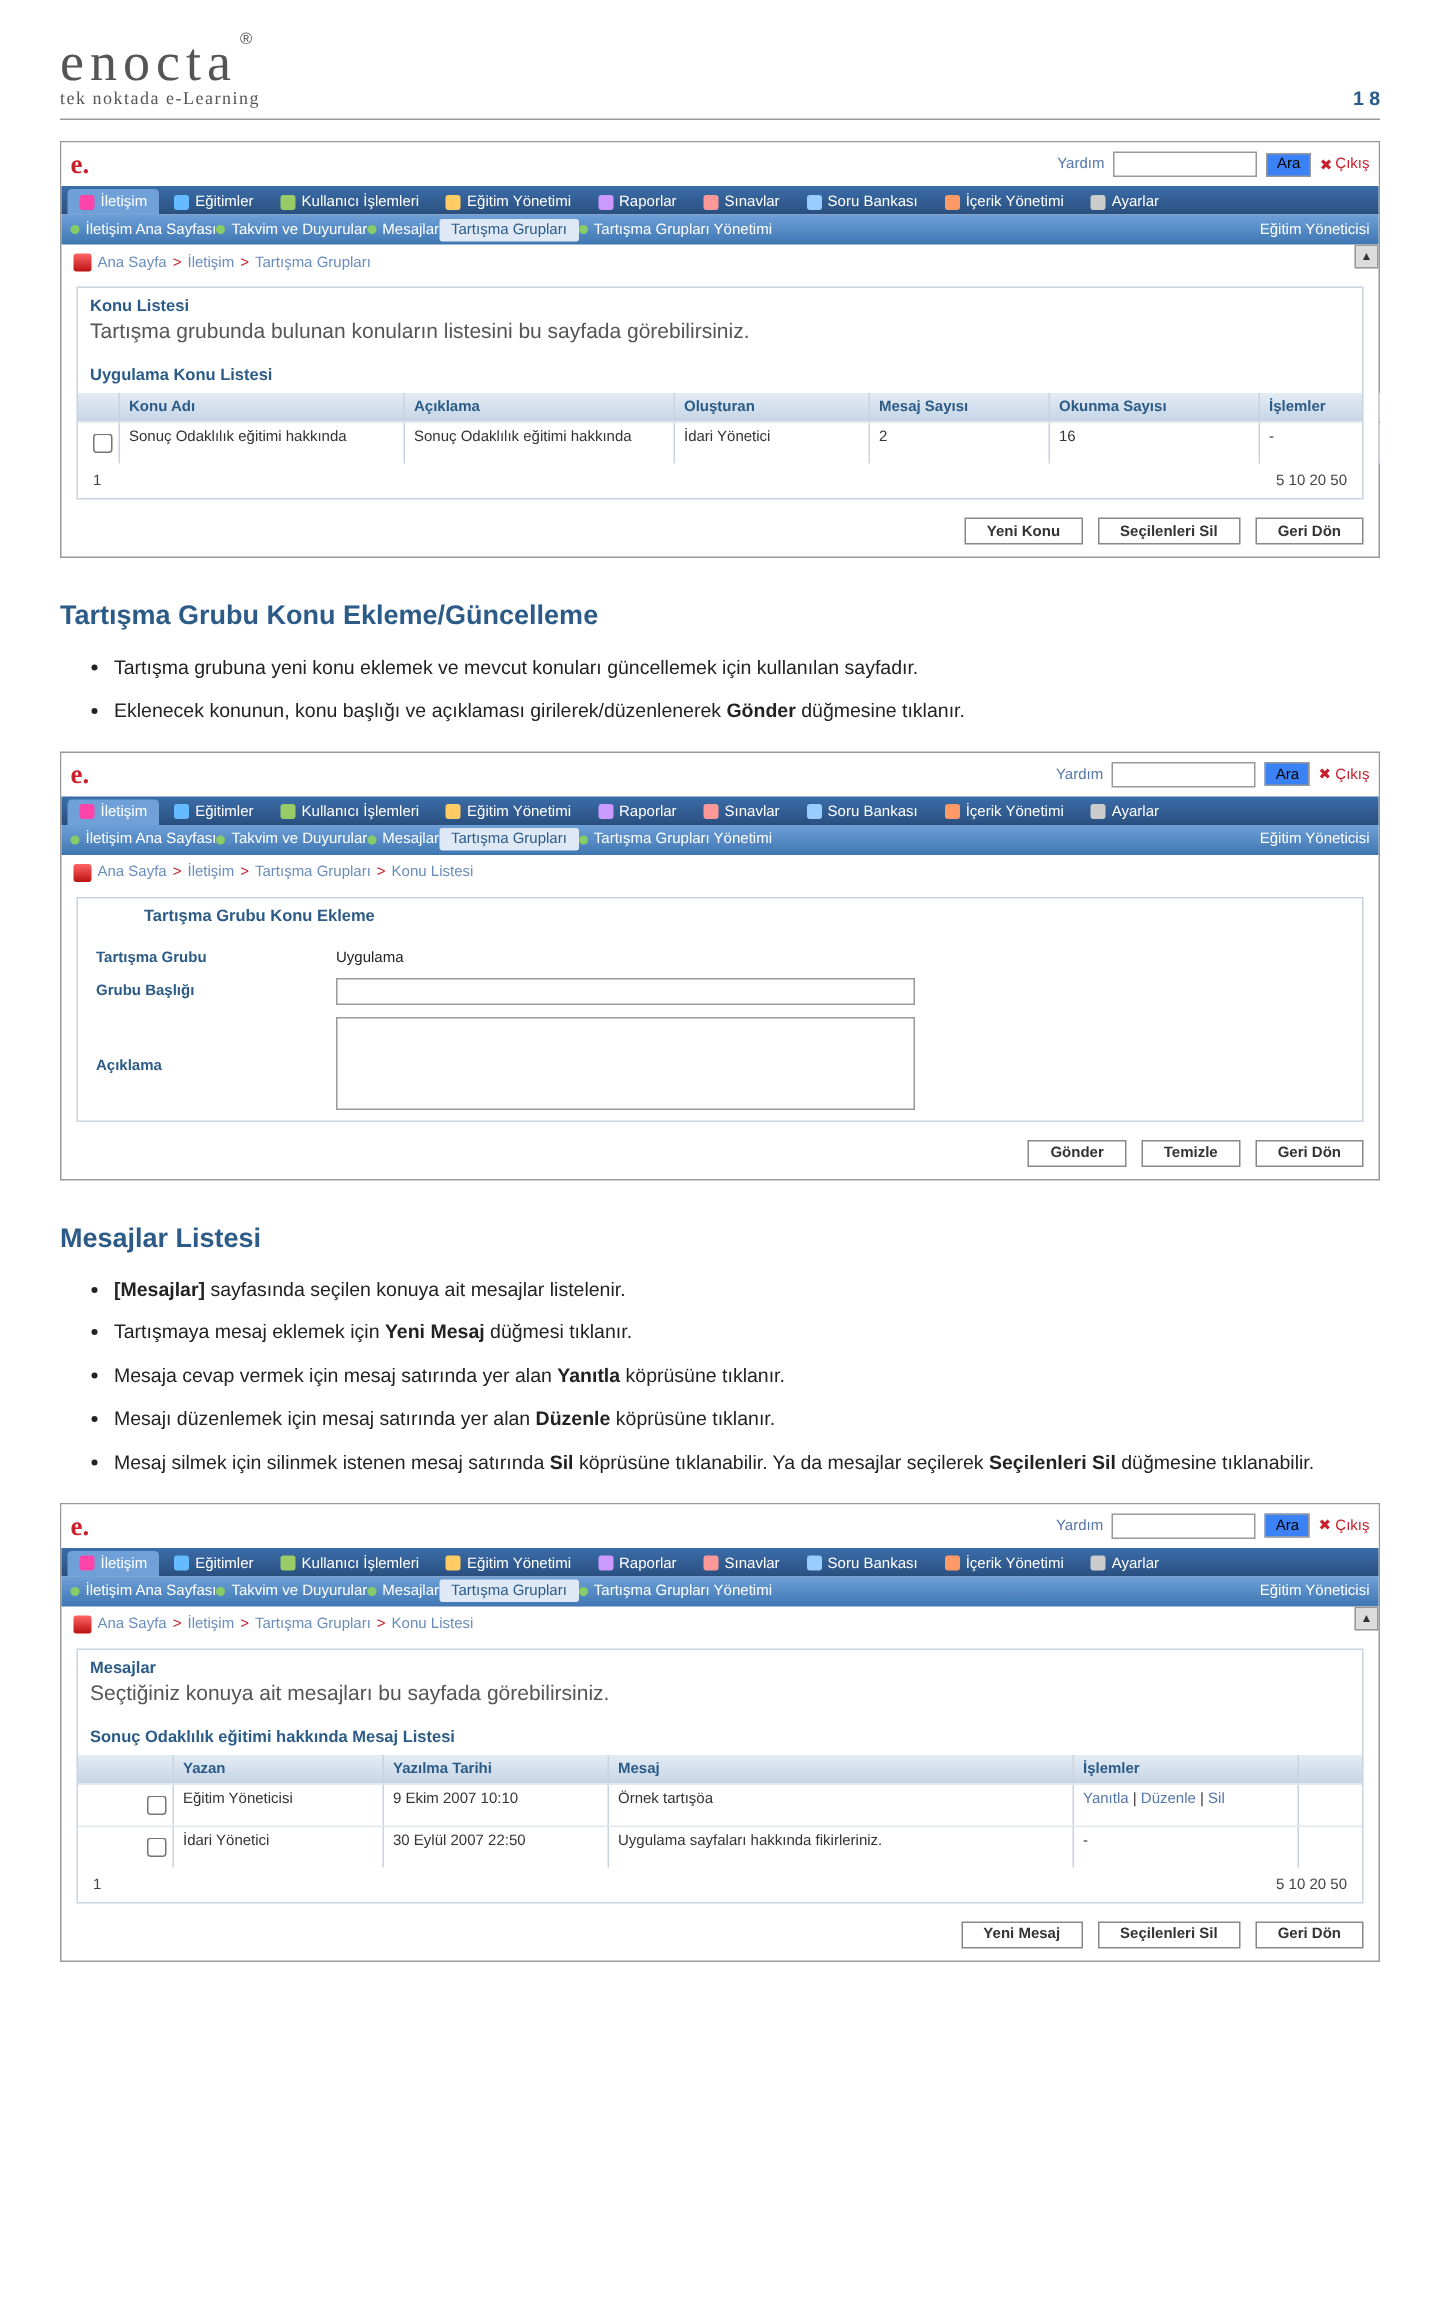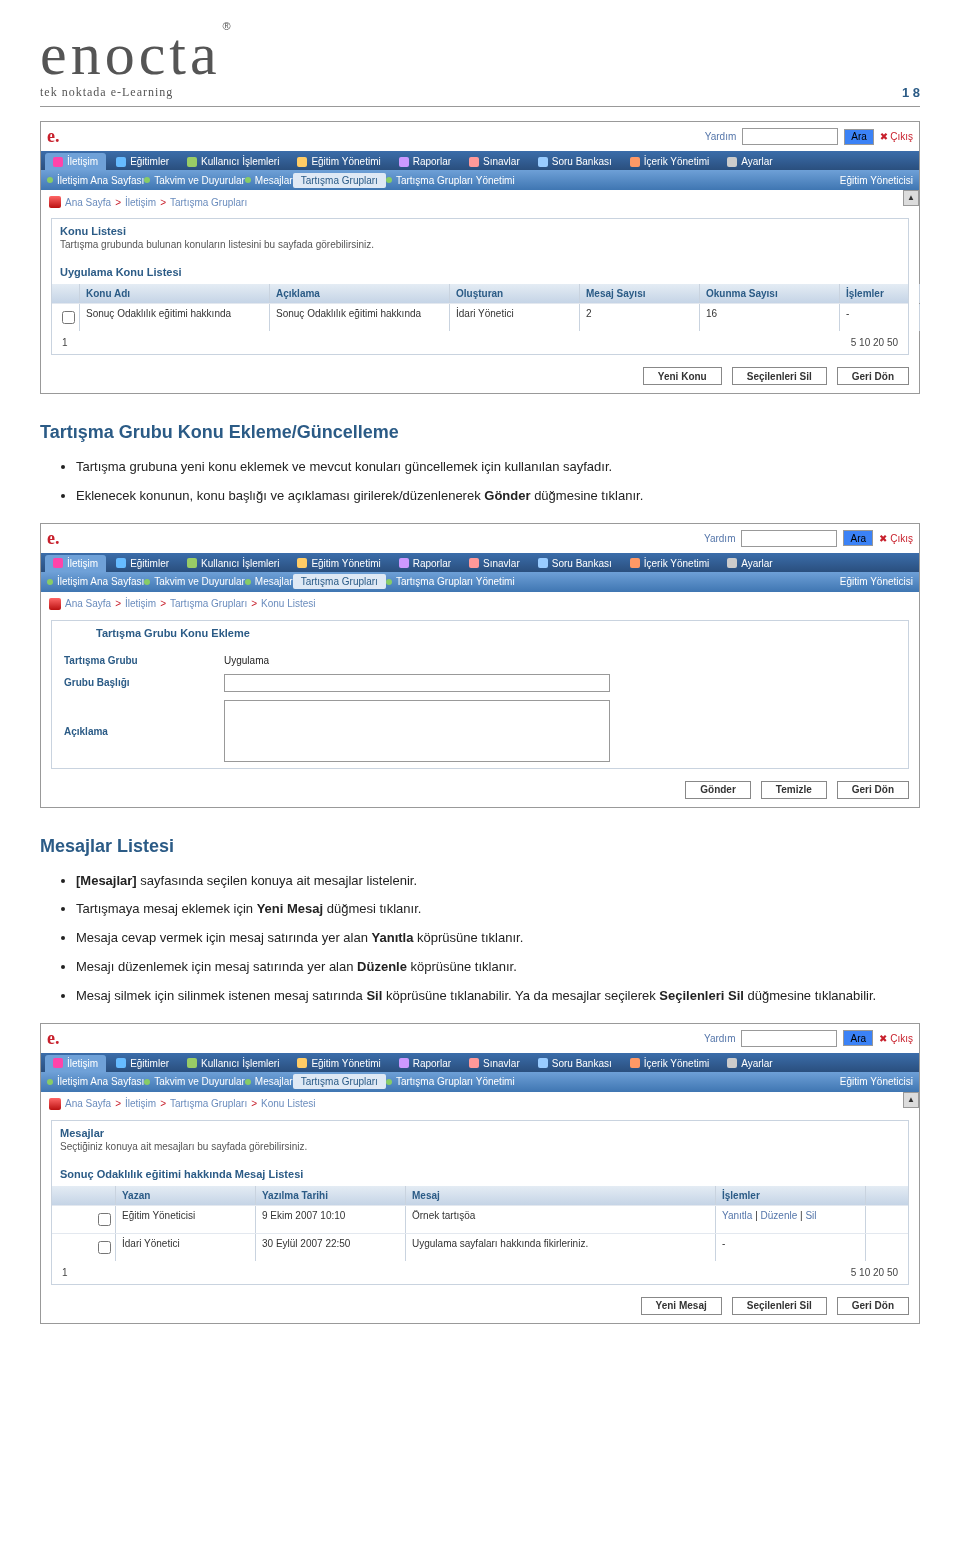--- a/index.html
+++ b/index.html
@@ -16,21 +16,21 @@
   }
   .logo-row {
     display: flex;
     align-items: flex-end;
     justify-content: space-between;
     border-bottom: 1px solid #999;
     padding-bottom: 6px;
     margin-bottom: 6px;
   }
   .logo-text {
-    font-size: 60px;
+    font-size: 36px;
     font-weight: 300;
     letter-spacing: 4px;
     font-family: Georgia, serif;
     color: #555;
   }
   .logo-sub {
     font-size: 12px;
     color: #555;
     font-family: Georgia, serif;
     letter-spacing: 1px;
@@ -139,21 +139,21 @@
     padding: 0;
     background: #fff;
   }
   .panel-h {
     color: #2b5b86;
     font-weight: bold;
     font-size: 11px;
     padding: 6px 8px 2px;
   }
   .panel-sub {
-    font-size: 10px;
+    font-size: 14px;
     color: #555;
     padding: 0 8px 10px;
   }
   .panel-h2 {
     color: #2b5b86;
     font-weight: bold;
     font-size: 11px;
     padding: 6px 8px;
   }
   .tbl-head {

